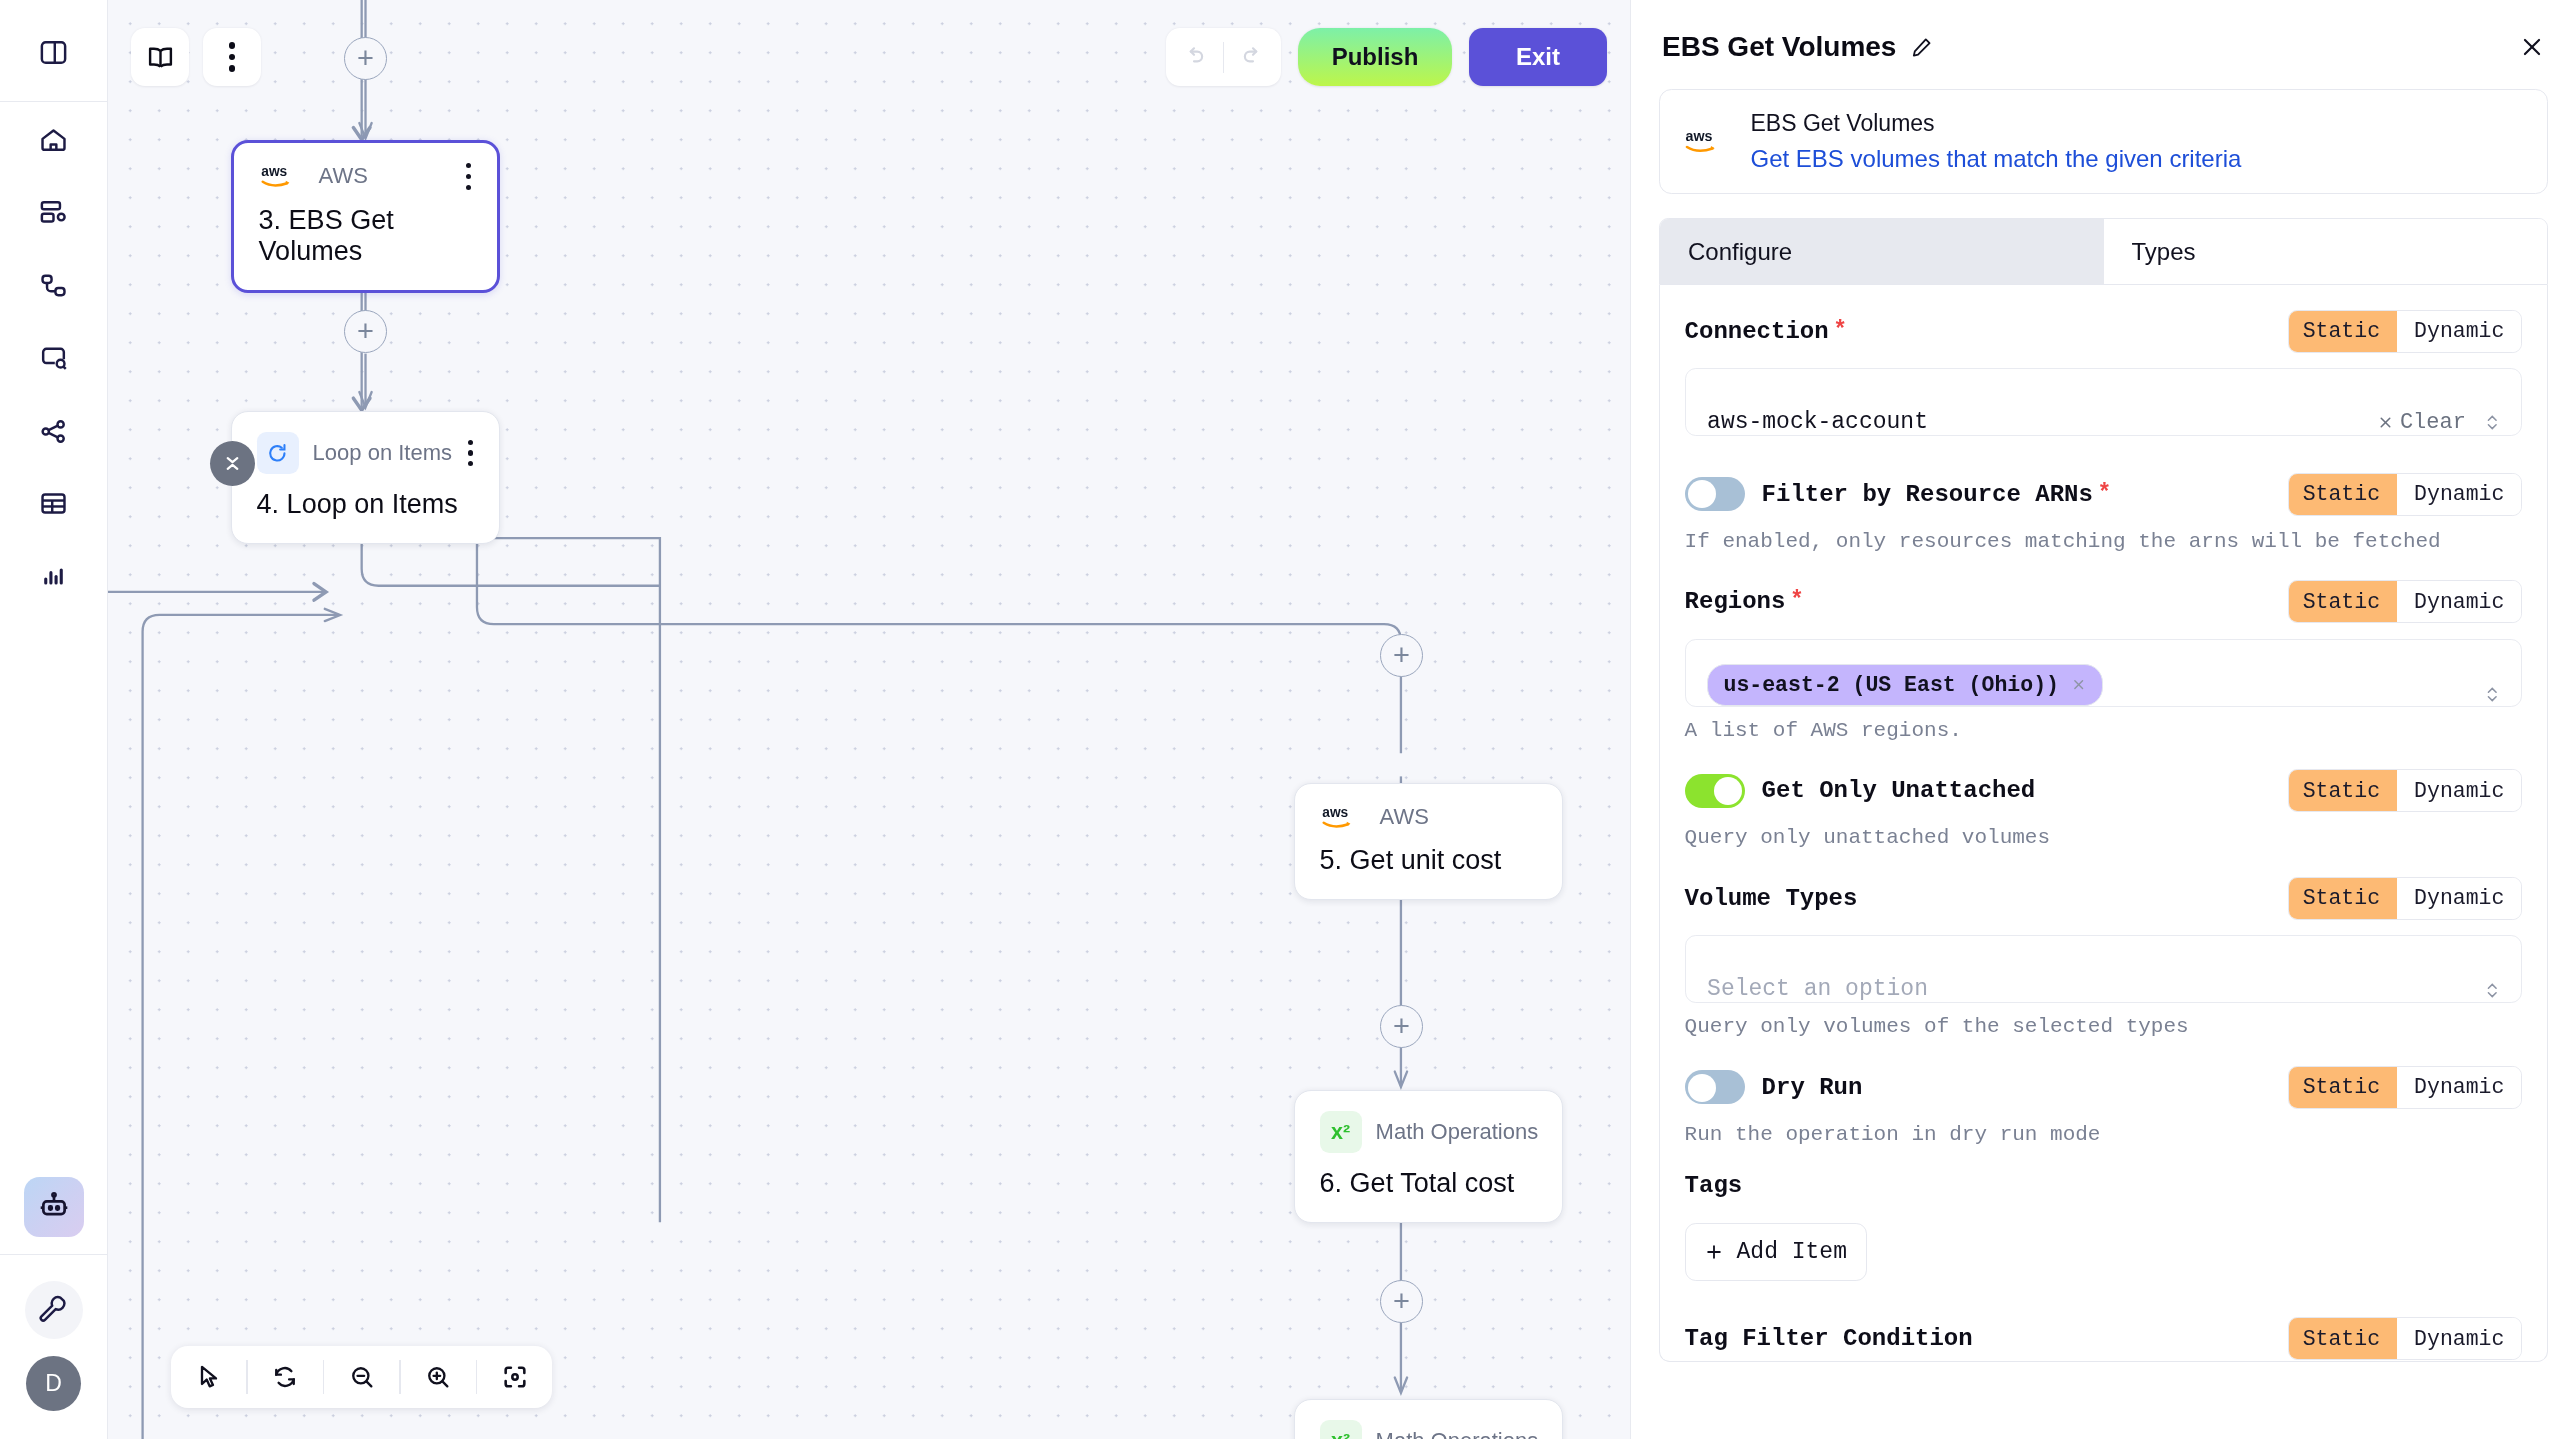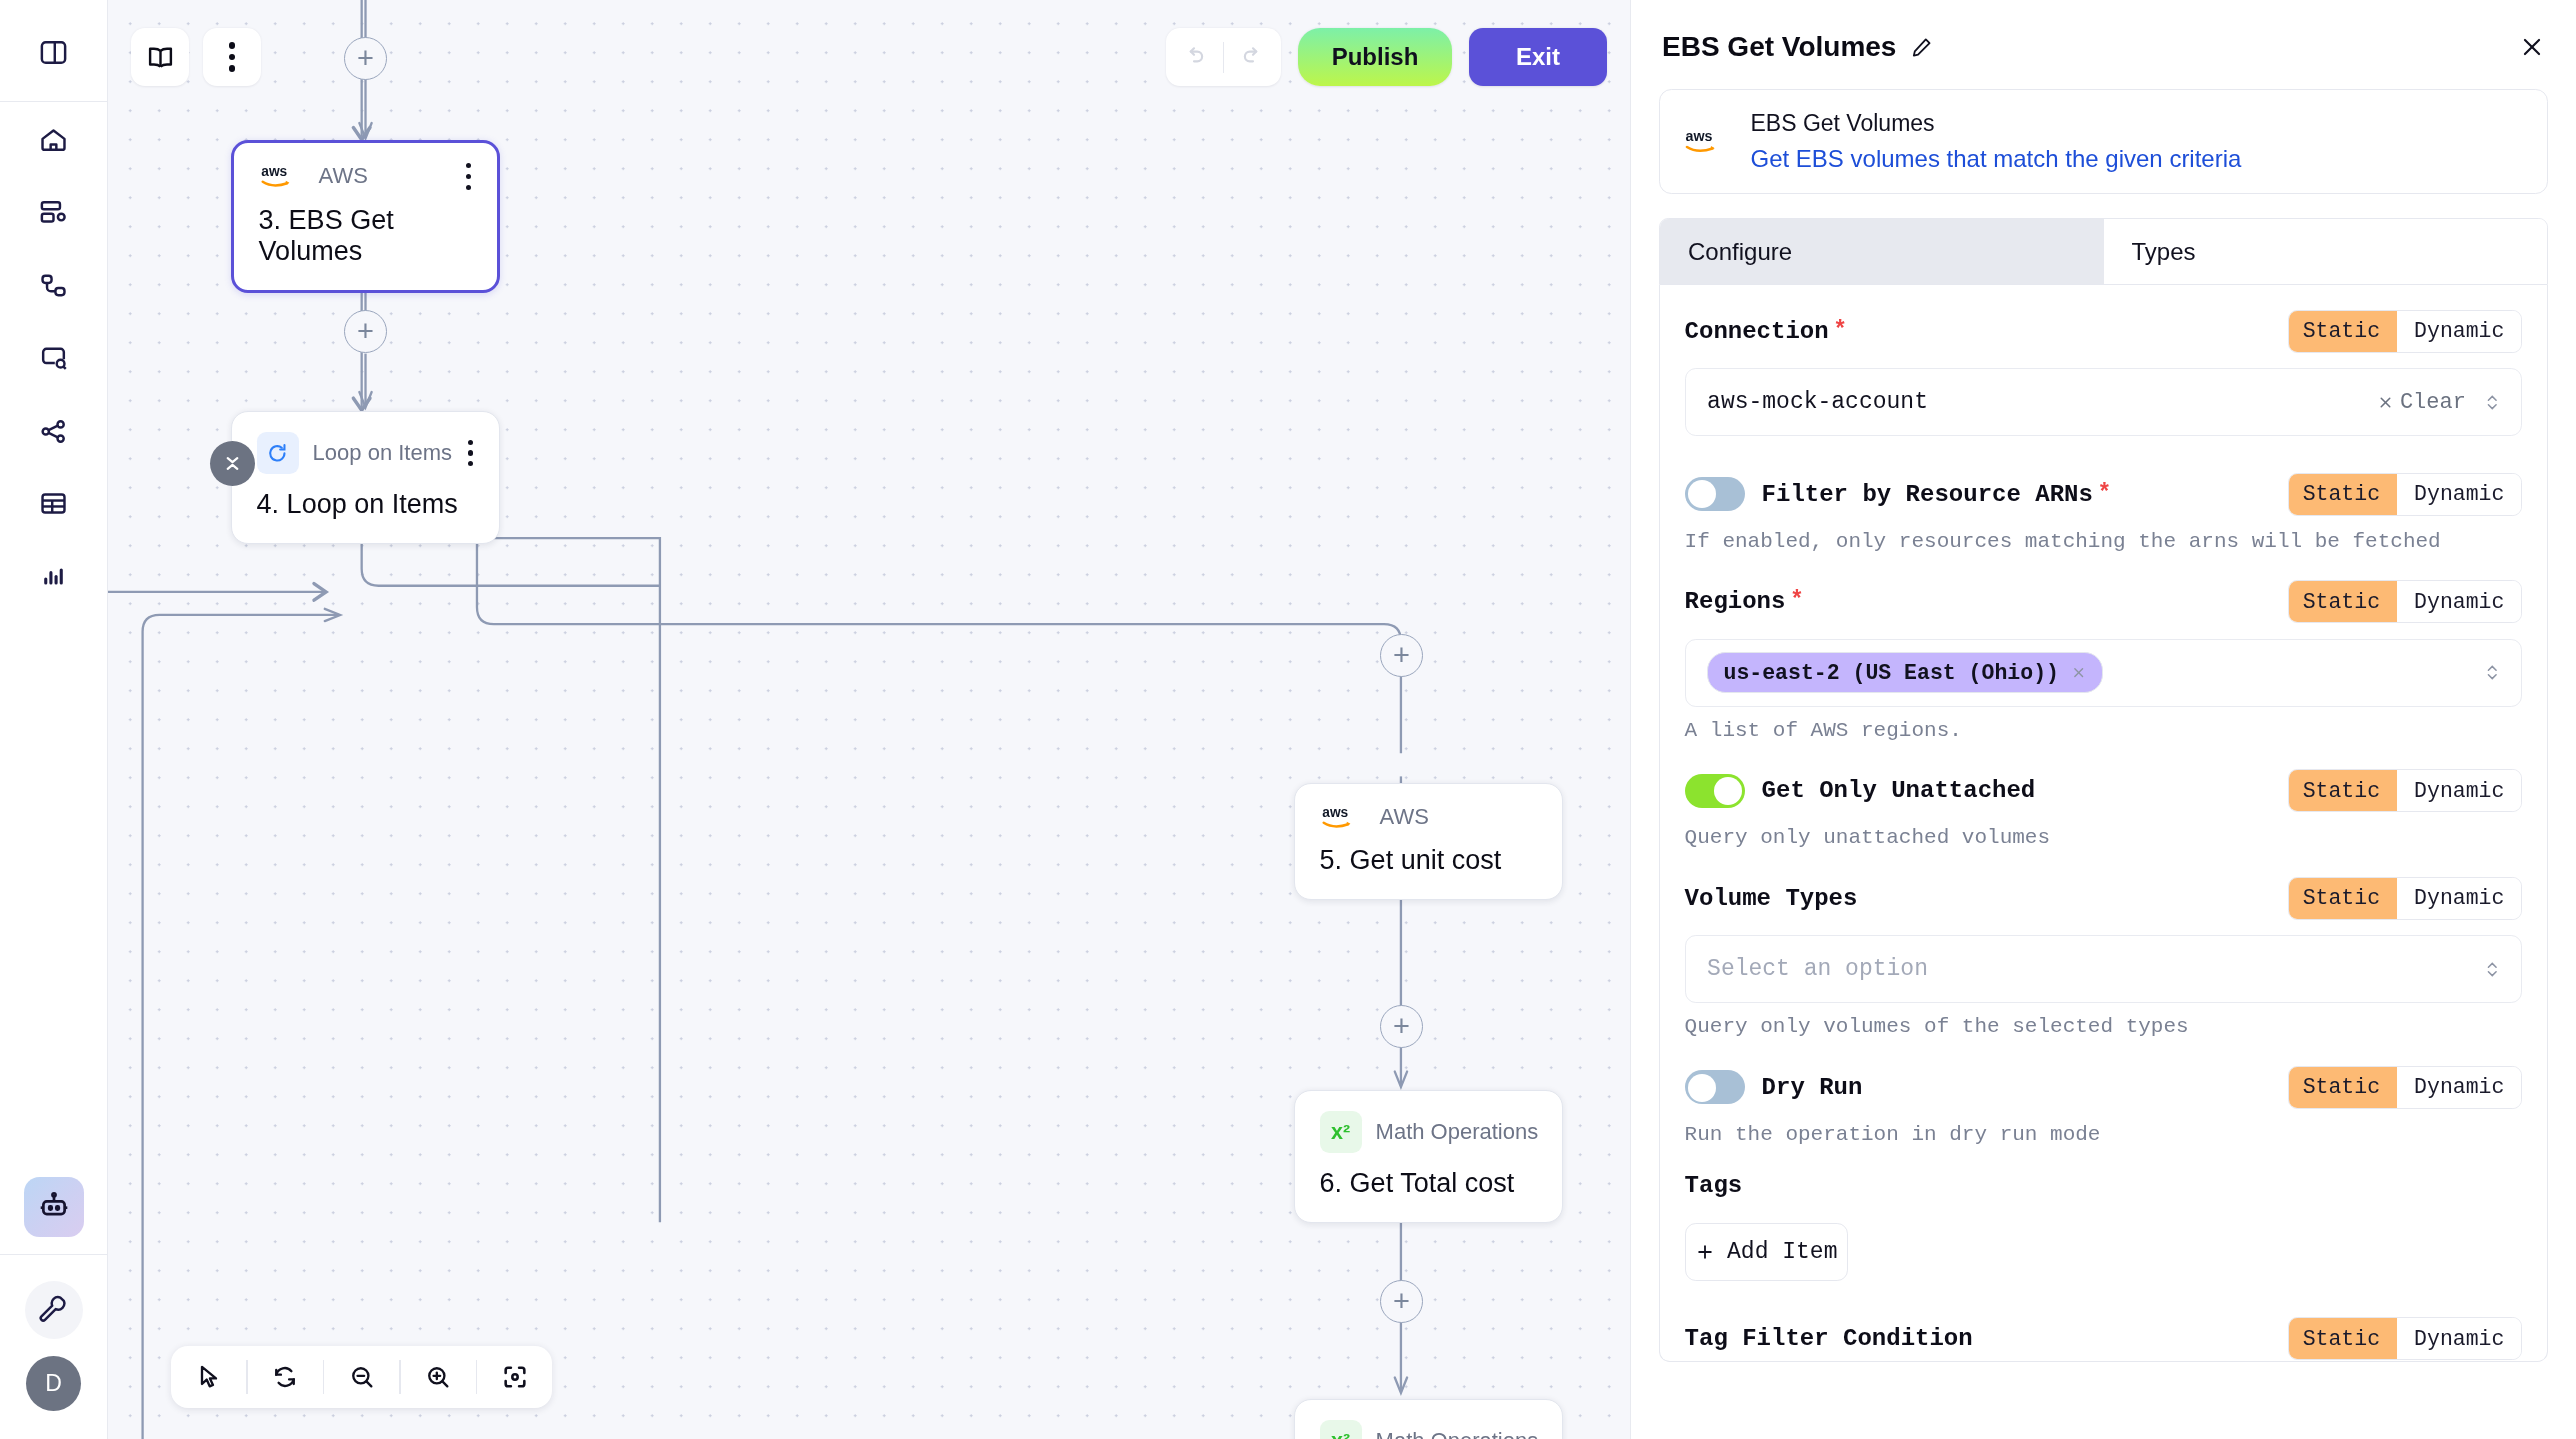--- a/index.html
+++ b/index.html
@@ -159,41 +159,41 @@
           border-radius: 0 0 10.8px 10.8px; height: 1077px; overflow: hidden; position: relative; font-family: Liberation Mono, monospace; }
   .form-inner { padding: 23px 24.6px 0 24.6px; }
   .row { display: flex; align-items: center; justify-content: space-between; min-height: 46px; }
   .label { font-size: 24px; color: #0d0d18; font-weight: bold; display: flex; align-items: center; gap: 4.6px; }
   .label .req { color: #ef4444; font-size: 23px; line-height: 1; }
   .seg { display: flex; border: 1.5px solid #e6e8ef; border-radius: 9.2px; overflow: hidden; height: 43px; }
   .seg span { display: flex; align-items: center; padding: 0 17px; font-size: 21.5px; color: #1a1a2b; background: #fff; }
   .seg span.on { background: #fdba74; padding-left: 14px; }
   .field {
     margin-top: 14px; height: 68px; border: 1.5px solid #e9ebf1; border-radius: 10.8px;
-    display: flex; align-items: center; padding: 0 20px 0 21.5px; font-size: 23px; color: #11111f;
+    display: flex; align-items: flex-end; padding: 0 20px 0 21.5px; font-size: 23px; color: #11111f;
     background: #fff;
   }
   .field .placeholder { color: #a3a9b8; }
   .field .right { margin-left: auto; display: flex; align-items: center; gap: 17px; color: #6b7280; font-size: 22px; }
   .hint { font-size: 21px; color: #7a8193; margin-top: 12.3px; }
   .toggle { width: 60px; height: 34px; border-radius: 18.5px; position: relative; flex: 0 0 60px; }
   .toggle.off { background: #a8c0d6; }
   .toggle.on { background: #8ce32e; }
   .toggle i { position: absolute; top: 3.1px; width: 28px; height: 28px; border-radius: 50%; background: #fff; }
   .toggle.off i { left: 3.1px; }
   .toggle.on i { right: 3.1px; }
   .toggle-row { display: flex; align-items: center; gap: 17px; }
   .chip {
     display: inline-flex; align-items: center; gap: 12.3px; border: 1.5px solid #e4e7ee;
     border-radius: 18.5px; padding: 7.7px 15.4px; font-size: 21.5px; color: #11111f; background: #c4b5fd;
     font-weight: bold;
   }
   .chip .x { color: #8d94a4; font-size: 21.5px; }
   .add-item {
-    margin-top: 14px; height: 58px; width: 163px; border: 1.5px solid #e6e8ef; border-radius: 10.8px;
+    margin-top: 14px; height: 58px; width: 182px; border: 1.5px solid #e6e8ef; border-radius: 10.8px;
     display: flex; align-items: center; justify-content: center; gap: 12.3px;
     font-size: 23px; color: #11111f;
   }
   .sp20 { height: 17px; } .sp30 { height: 26px; } .sp40 { height: 35px; }
 
   svg { display: block; }
 </style>
 </head>
 <body>
 

